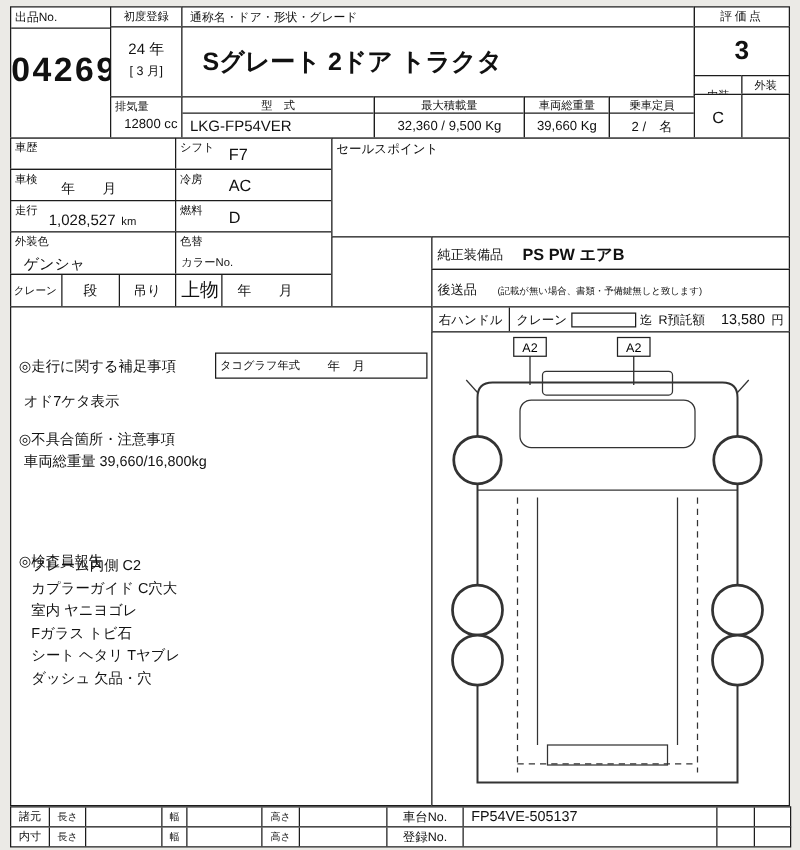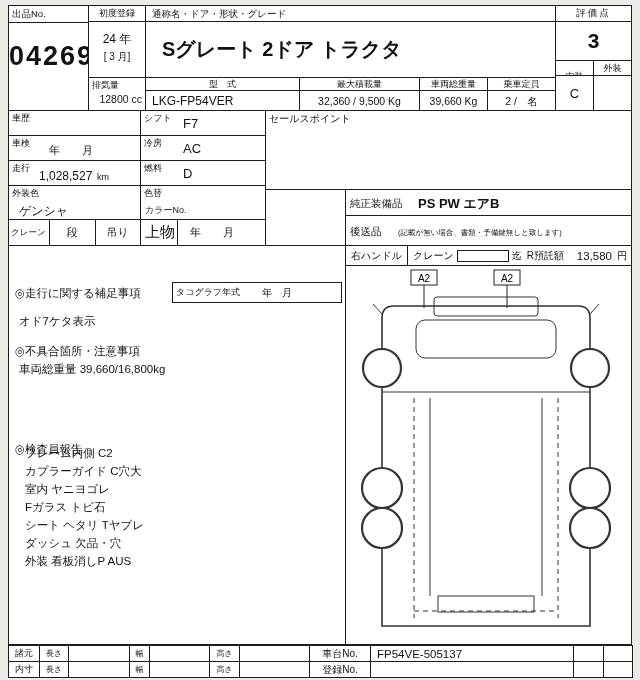--- a/index.html
+++ b/index.html
@@ -150,21 +150,20 @@
     <div class="noteline" style="left:6px;top:98px;">◎不具合箇所・注意事項</div>
     <div class="noteline" style="left:10px;top:116px;">車両総重量 39,660/16,800kg</div>
     <div class="noteline" style="left:6px;top:196px;">◎検査員報告</div>
     <div style="position:absolute;left:16px;top:198px;">
       <div class="insp">フレーム内側 C2</div>
       <div class="insp">カプラーガイド C穴大</div>
       <div class="insp">室内 ヤニヨゴレ</div>
       <div class="insp">Fガラス トビ石</div>
       <div class="insp">シート ヘタリ Tヤブレ</div>
       <div class="insp">ダッシュ 欠品・穴</div>
-      <div class="insp">外装 看板消しP AUS</div>
     </div>
   </div>
 
   <div class="c" style="left:345px;top:265px;width:287px;height:380px;">
     <svg width="285" height="378" viewBox="0 0 285 378">
 
       <g>
         <rect x="65" y="4" width="26" height="15" fill="#fff" stroke="#222"></rect>
         <text x="78" y="15.5" font-size="10" text-anchor="middle">A2</text>
         <line x1="78" y1="19" x2="78" y2="42" stroke="#222"></line>

